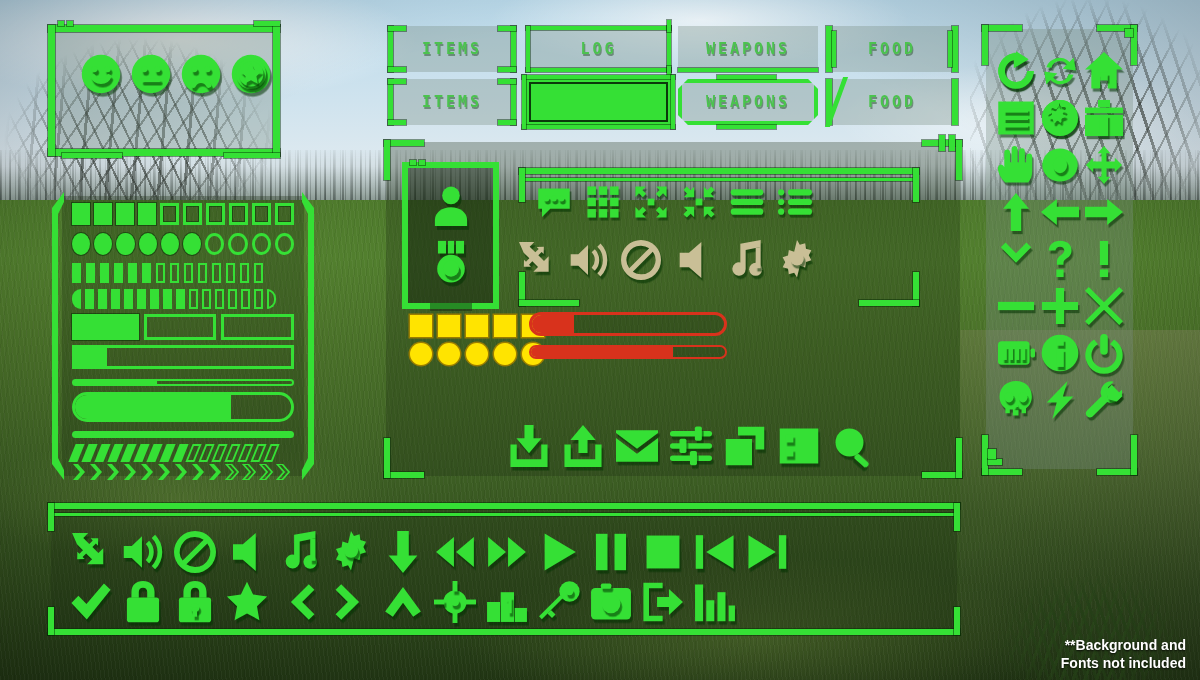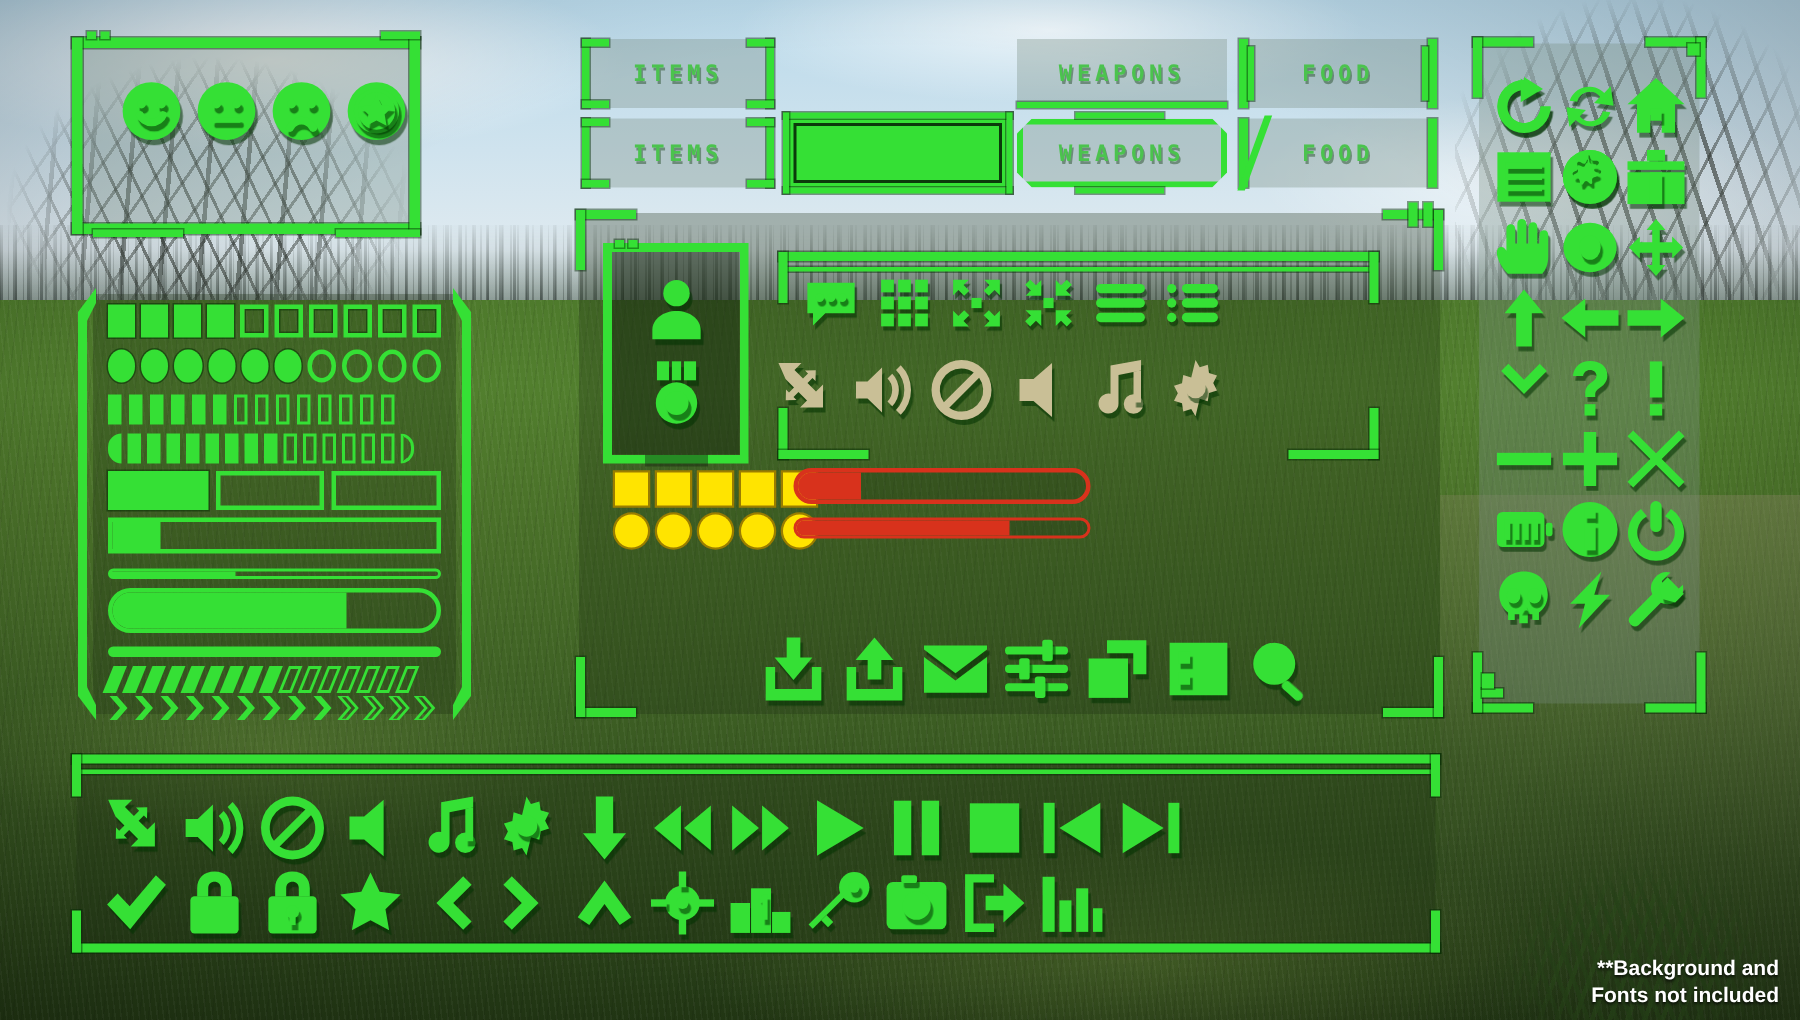--- a/index.html
+++ b/index.html
@@ -192,20 +192,30 @@
 <div class="layer" id="tabs-top" style="left: 388px; top: 26px; width: 570px; height: 46px;">
     <div class="tab" style="position: absolute; left: 0px; top: 0px; width: 128px; height: 46px;">
       <div class="glass" style="position: absolute; inset: 0px;"></div>
       <div class="gbar" style="position: absolute; left: 0px; top: 0px; width: 5px; height: 46px;"></div>
       <div class="gbar" style="position: absolute; left: 0px; top: 0px; width: 18px; height: 5px;"></div>
       <div class="gbar" style="position: absolute; left: 0px; top: 41px; width: 18px; height: 5px;"></div>
       <div class="gbar" style="position: absolute; left: 123px; top: 0px; width: 5px; height: 46px;"></div>
       <div class="gbar" style="position: absolute; left: 110px; top: 0px; width: 18px; height: 5px;"></div>
       <div class="gbar" style="position: absolute; left: 110px; top: 41px; width: 18px; height: 5px;"></div>
       <span class="tab-label">ITEMS</span>
+    </div>
+    <div class="tab" style="position: absolute; left: 138px; top: 0px; width: 145px; height: 46px;">
+      <div class="glass" style="position: absolute; inset: 0px;"></div>
+      <div class="gbar" style="position: absolute; left: 0px; top: 0px; width: 145px; height: 4px;"></div>
+      <div class="gbar" style="position: absolute; left: 0px; top: 42px; width: 145px; height: 4px;"></div>
+      <div class="gbar" style="position: absolute; left: 0px; top: 0px; width: 4px; height: 46px;"></div>
+      <div class="gbar" style="position: absolute; left: 141px; top: 0px; width: 4px; height: 46px;"></div>
+      <div class="gbar" style="position: absolute; left: 141px; top: -6px; width: 4px; height: 12px;"></div>
+      <div class="gbar" style="position: absolute; left: 141px; top: 40px; width: 4px; height: 12px;"></div>
+      <span class="tab-label">LOG</span>
     </div>
     <div class="tab" style="position: absolute; left: 290px; top: 0px; width: 140px; height: 46px;">
       <div class="glass" style="position: absolute; inset: 0px;"></div>
       <div class="gbar" style="position: absolute; left: 0px; top: 42px; width: 140px; height: 4px;"></div>
       <span class="tab-label">WEAPONS</span>
     </div>
     <div class="tab" style="position: absolute; left: 438px; top: 0px; width: 132px; height: 46px;">
       <div class="glass" style="position: absolute; inset: 0px;"></div>
       <div class="gbar" style="position: absolute; left: 0px; top: 0px; width: 6px; height: 46px;"></div>
       <div class="gbar" style="position: absolute; left: 6px; top: 5px; width: 4px; height: 36px;"></div>

